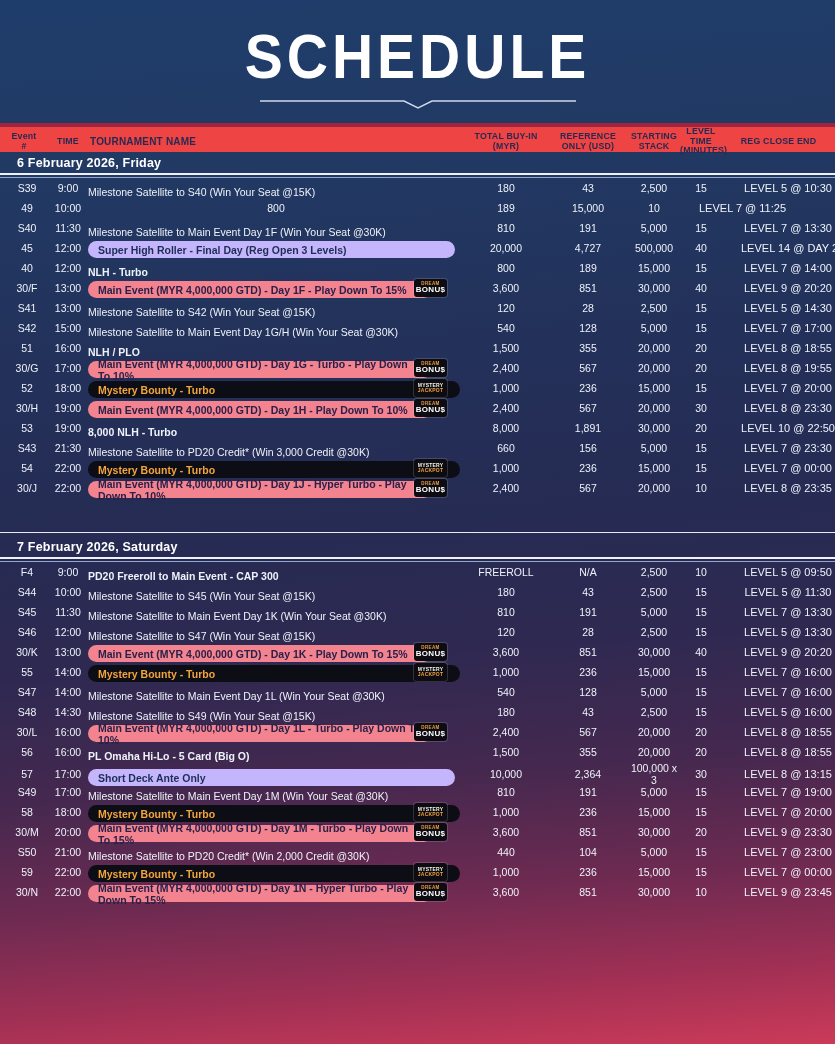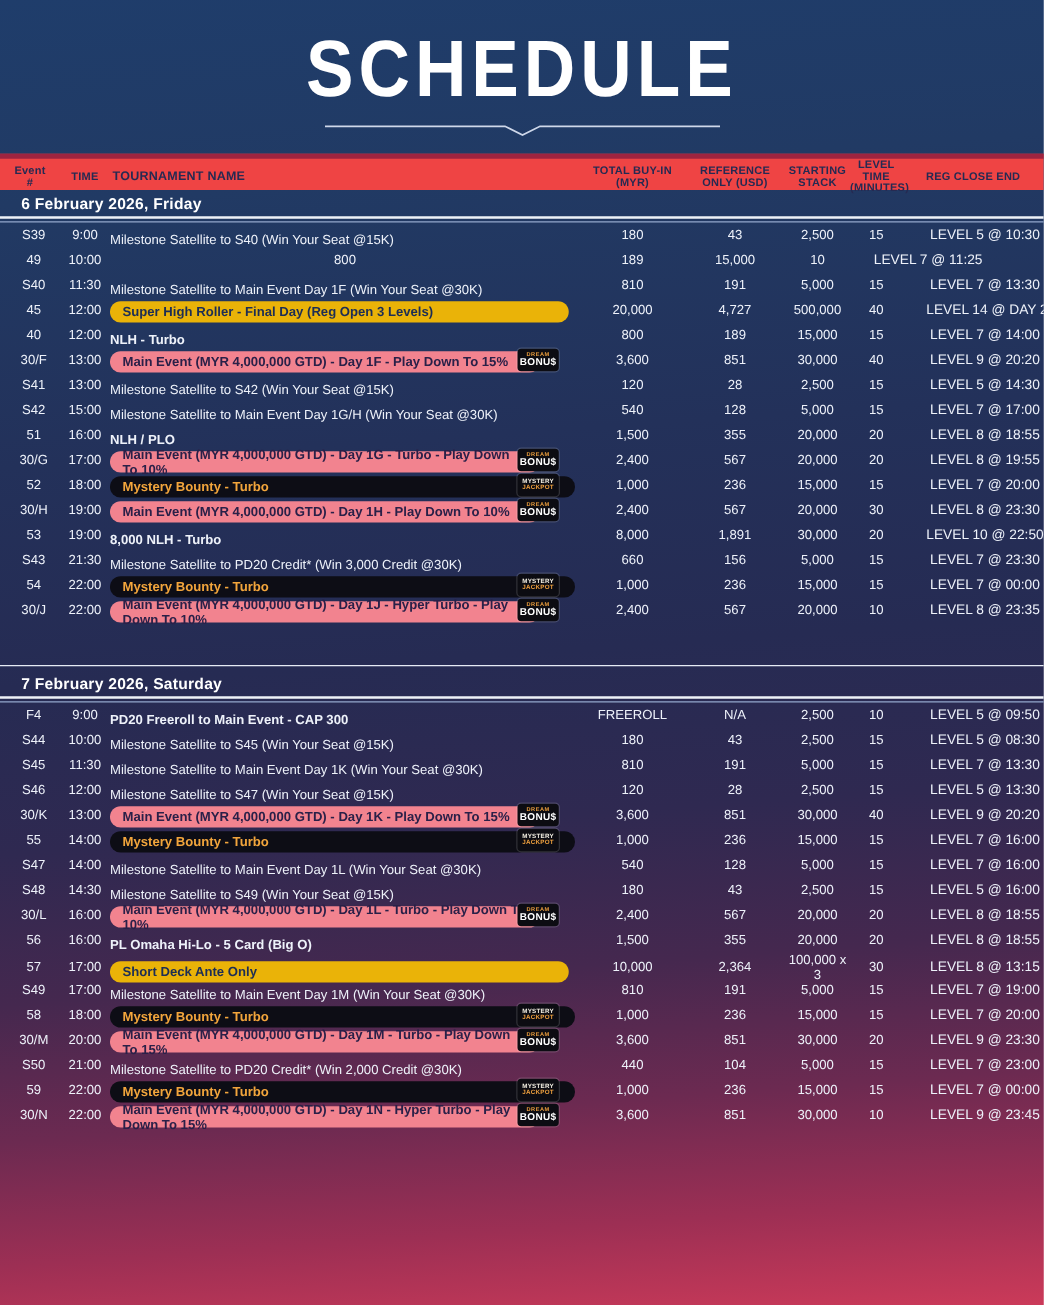--- a/index.html
+++ b/index.html
@@ -45,21 +45,21 @@
     grid-template-columns:48px 40px 376px 84px 80px 52px 42px 1fr;
     color:#eef2fa;font-size:10.5px;
   }
   .c{text-align:center;}
   .c-event{padding-left:6px;}
   .c-name{text-align:left;display:flex;align-items:flex-end;position:relative;height:100%;}
   .c-reg{font-size:11px;white-space:nowrap;margin-left:19px;}
   .tname{display:inline-flex;align-items:center;}
   .style-plain{font-weight:normal;}
   .style-bold{font-weight:bold;}
-  .style-orange{background:#eab308;color:#1d2e55;width:367px;height:17px;border-radius:9px;padding:0 10px;font-weight:bold;box-sizing:border-box;display:inline-flex;align-items:center;}
+  .style-orange{background:#c4b5fd;color:#1d2e55;width:367px;height:17px;border-radius:9px;padding:0 10px;font-weight:bold;box-sizing:border-box;display:inline-flex;align-items:center;}
   .style-pink{background:#f2838f;color:#2a2048;width:344px;height:17px;border-radius:9px;padding:0 10px;font-weight:bold;box-sizing:border-box;display:inline-flex;align-items:center;}
   .style-black{background:#0d0d15;color:#f2a53c;width:372px;height:17px;border-radius:9px;padding:0 10px;font-weight:bold;box-sizing:border-box;display:inline-flex;align-items:center;}
 
   
   .badge{
     position:absolute;right:17px;top:50%;transform:translateY(-50%);
     width:33px;height:18px;background:#0c0c12;border-radius:3px;
     display:flex;flex-direction:column;align-items:center;justify-content:center;
     line-height:1;box-shadow:0 0 0 1px rgba(255,255,255,.15);
   }
@@ -365,21 +365,21 @@
     <div class="c c-event">S44</div>
     <div class="c c-time">10:00</div>
     <div class="c-name">
       <span class="tname style-plain">Milestone Satellite to S45 (Win Your Seat @15K)</span>
 
     </div>
     <div class="c c-buyin">180</div>
     <div class="c c-usd">43</div>
     <div class="c c-stack">2,500</div>
     <div class="c c-level">15</div>
-    <div class="c c-reg">LEVEL 5 @ 08:30</div>
+    <div class="c c-reg">LEVEL 5 @ 11:30</div>
   </div>
 
   <div class="row">
     <div class="c c-event">S45</div>
     <div class="c c-time">11:30</div>
     <div class="c-name">
       <span class="tname style-plain">Milestone Satellite to Main Event Day 1K (Win Your Seat @30K)</span>
 
     </div>
     <div class="c c-buyin">810</div>

